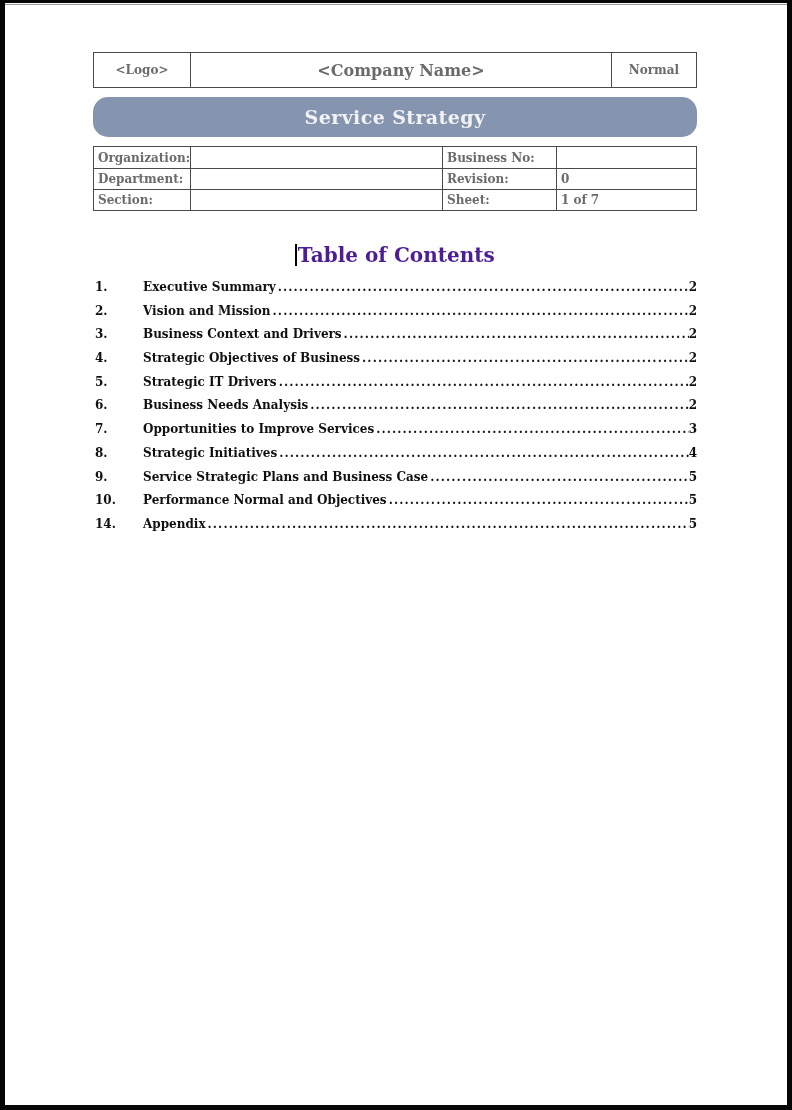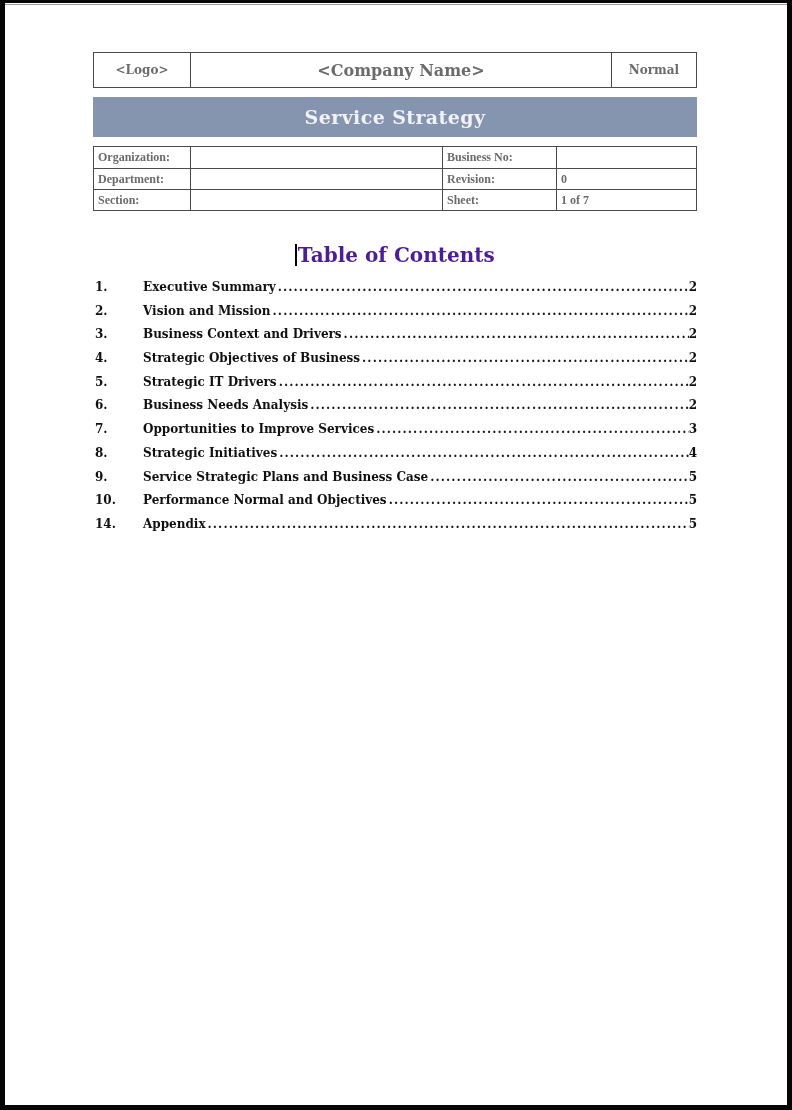--- a/index.html
+++ b/index.html
@@ -27,31 +27,31 @@
     box-sizing:border-box;
   }
   .ht-logo{width:97px;border-right:1px solid #4a4a4a;}
   .ht-company{flex:1;border-right:1px solid #4a4a4a;font-size:16px;}
   .ht-normal{width:84px;}
 
   
   .banner{
     margin-top:9px;height:40px;background:#8595b0;
     display:flex;align-items:center;justify-content:center;
-    color:#f2f2f4;font-size:19px;font-weight:bold;letter-spacing:.4px;
+    color:#f2f2f4;font-size:19px;font-weight:bold;letter-spacing:.4px;border-radius:15px;
   }
 
   
   .meta-table{margin-top:9px;border:1px solid #4a4a4a;box-sizing:border-box;}
   .meta-row{display:flex;height:21px;box-sizing:border-box;}
   .meta-row + .meta-row{border-top:1px solid #4a4a4a;}
   .meta-cell{
     display:flex;align-items:center;box-sizing:border-box;
     color:#6b6b6b;font-weight:bold;font-size:12px;
-    padding-left:4px;overflow:hidden;white-space:nowrap;font-family:Liberation Serif, serif;
+    padding-left:4px;overflow:hidden;white-space:nowrap;
   }
   .mc-l-label{width:96px;}
   .mc-l-value{width:252px;border-left:1px solid #4a4a4a;}
   .mc-r-label{width:114px;border-left:1px solid #4a4a4a;}
   .mc-r-value{flex:1;border-left:1px solid #4a4a4a;}
 
   
   .toc-heading{
     margin-top:32px;text-align:center;
     font-size:20px;font-weight:bold;color:#4c1d95;line-height:24px;

